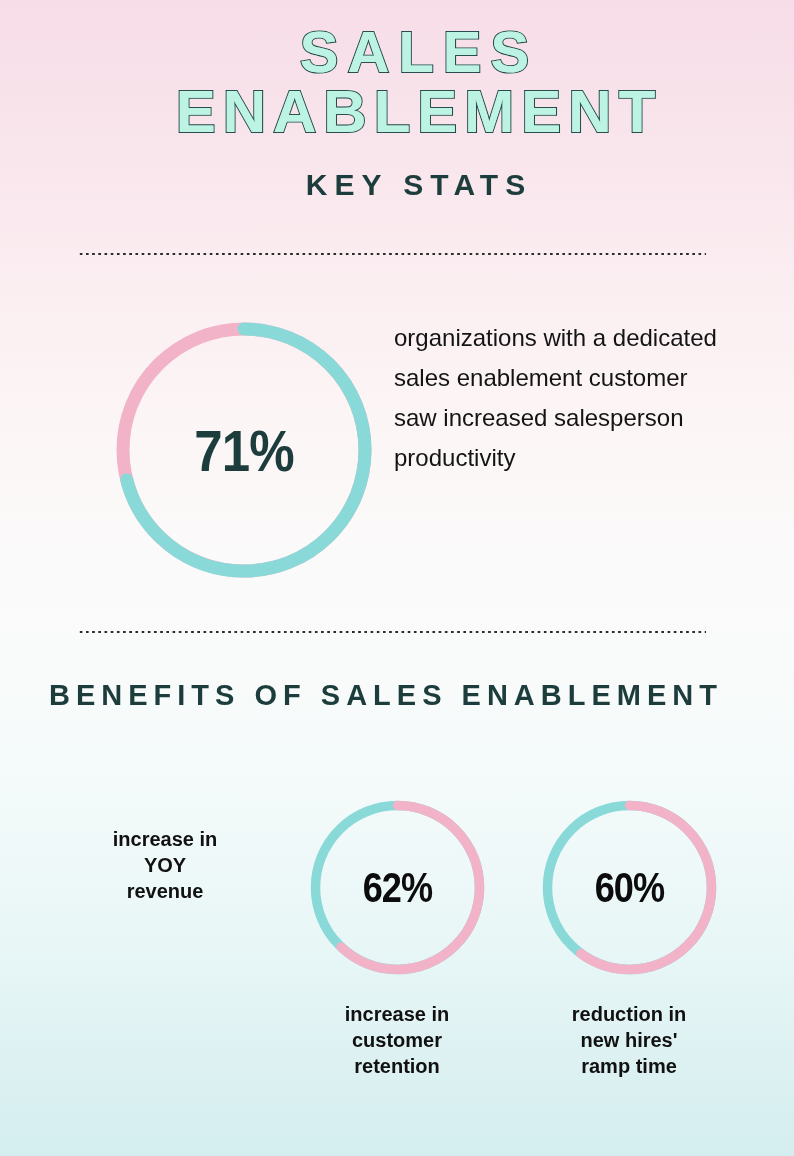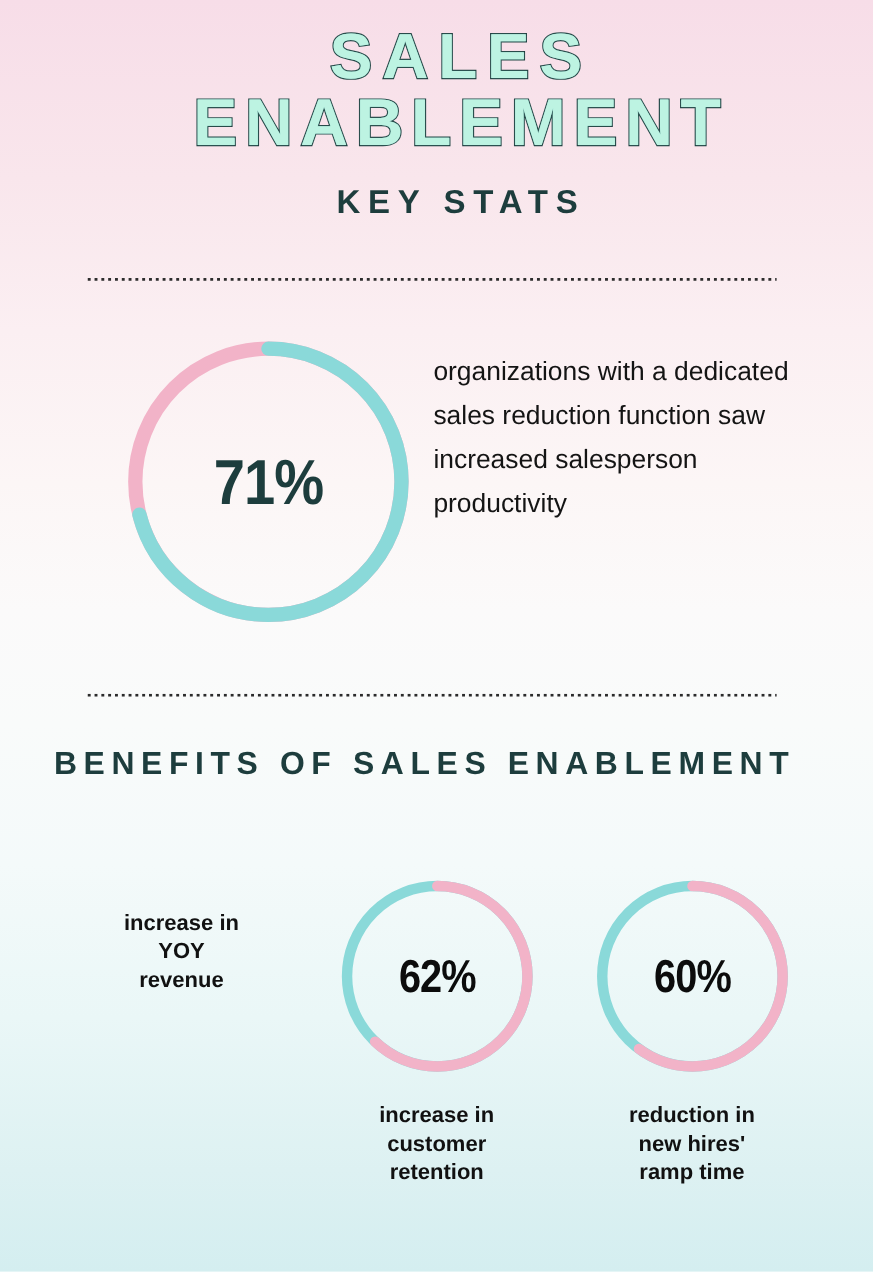--- a/index.html
+++ b/index.html
@@ -84,21 +84,21 @@
   .hero-stat {
     position: absolute;
     top: 300px;
     left: 0;
     width: 794px;
     height: 280px;
   }
   .hero-donut {
     position: absolute;
     left: 116px;
-    top: 10px;
+    top: 22px;
     width: 256px;
     height: 256px;
     text-decoration: underline;
   }
   .hero-donut svg { display: block; }
   .hero-value {
     position: absolute;
     left: 0;
     top: 0;
     width: 256px;
@@ -200,21 +200,21 @@
   <div class="hero-stat">
     <div class="hero-donut">
       <svg width="256" height="256" viewBox="0 0 256 256">
         <g transform="rotate(-90 128 128)">
           <circle cx="128" cy="128" r="121" fill="none" stroke="#f2b3c8" stroke-width="13" stroke-linecap="round"></circle>
           <circle id="hero-arc" cx="128" cy="128" r="121" fill="none" stroke="#8ad9d9" stroke-width="13" stroke-linecap="round" stroke-dasharray="760.27" stroke-dashoffset="220.48"></circle>
         </g>
       </svg>
       <div class="hero-value">71%</div>
     </div>
-    <div class="hero-text">organizations with a dedicated sales reduction function saw increased salesperson productivity</div>
+    <div class="hero-text">organizations with a dedicated sales enablement customer saw increased salesperson productivity</div>
   </div>
 
   <div class="divider" id="divider-mid"></div>
 
   <div class="benefits-heading">Benefits of Sales Enablement</div>
 
   <div class="benefits-row">
 
     <div class="benefit-card">
       <div class="benefit-caption">increase in

